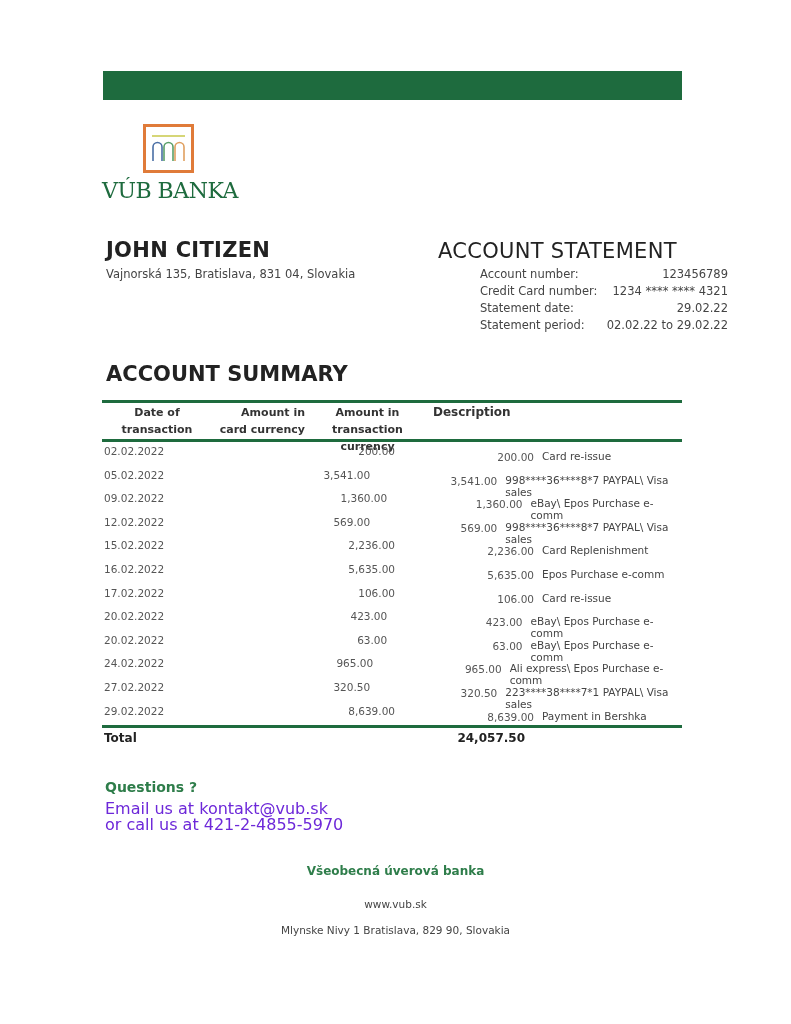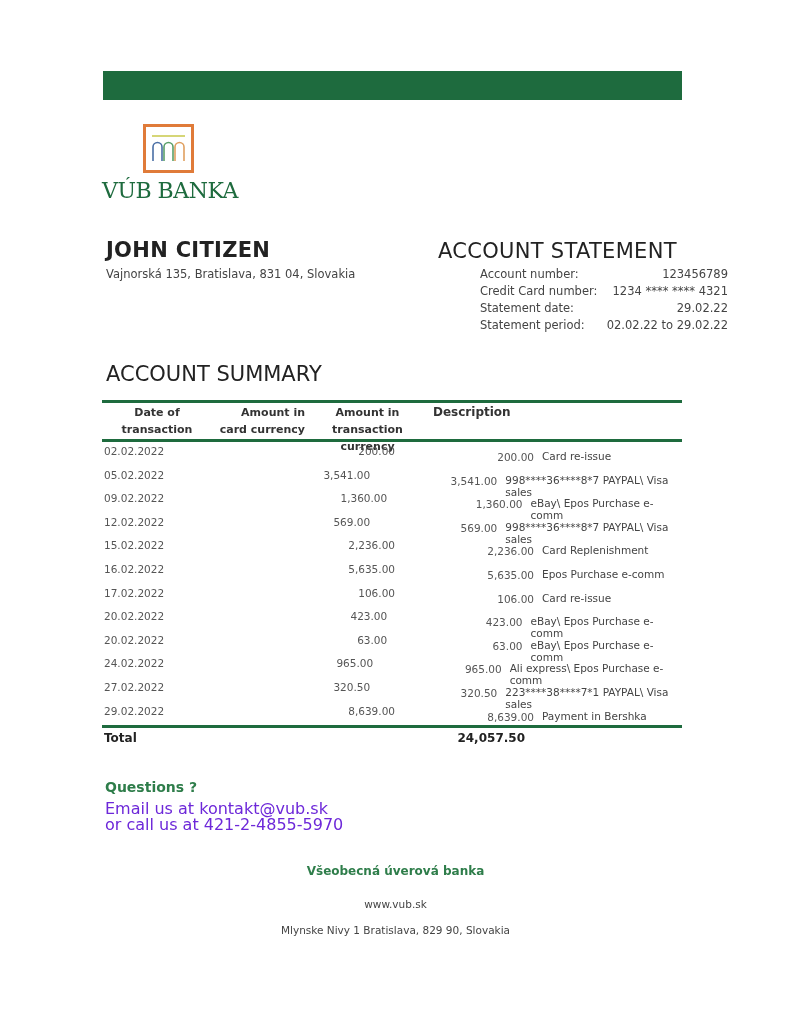--- a/index.html
+++ b/index.html
@@ -7,21 +7,21 @@
   .abs { position: absolute; }
   .topbar { left: 103px; top: 71px; width: 579px; height: 29px; background: #1e6b3e; }
   .logo-box { left: 143px; top: 124px; width: 51px; height: 49px; border: 3px solid #e07b39; box-sizing: border-box; }
   .logo-box svg { position: absolute; left: 0; top: 0; }
   .bank-name { left: 102px; top: 178px; font-family: "DejaVu Serif", serif; font-size: 22px; color: #1e6b3e; letter-spacing: -0.5px; }
   .client-name { left: 106px; top: 238px; font-size: 21px; font-weight: bold; color: #222; letter-spacing: 0.3px; }
   .client-address { left: 106px; top: 267px; font-size: 11.5px; color: #444; }
   .stmt-title { left: 438px; top: 239px; font-size: 21px; color: #222; letter-spacing: 0.3px; }
   .stmt-meta { left: 432px; top: 266px; width: 248px; font-size: 11.5px; color: #444; margin-left: 48px; }
   .stmt-meta .row { display: flex; justify-content: space-between; height: 17px; line-height: 17px; }
-  .summary-title { left: 106px; top: 362px; font-size: 21px; font-weight: normal; color: #222; }
+  .summary-title { left: 106px; top: 362px; font-size: 21px; font-weight: bold; color: #222; }
   .table { left: 102px; top: 400px; width: 580px; }
   .rule { height: 3px; background: #1e6b3e; width: 580px; }
   .thead { display: flex; height: 36px; font-size: 11px; font-weight: bold; color: #333; }
   .thead .c1 { width: 110px; text-align: center; line-height: 17px; padding-top: 1px; }
   .thead .c2 { width: 93px; text-align: right; line-height: 17px; padding-top: 1px; }
   .thead .c3 { width: 125px; text-align: center; line-height: 17px; padding-top: 1px; }
   .thead .c4 { padding-left: 3px; line-height: 17px; padding-top: 1px; font-size: 12px; }
   .tbody { font-size: 10.5px; color: #555; }
   .trow { display: flex; height: 23.6px; position: relative; }
   .trow .date { width: 110px; padding-left: 2px; padding-top: 3px; box-sizing: border-box; }

